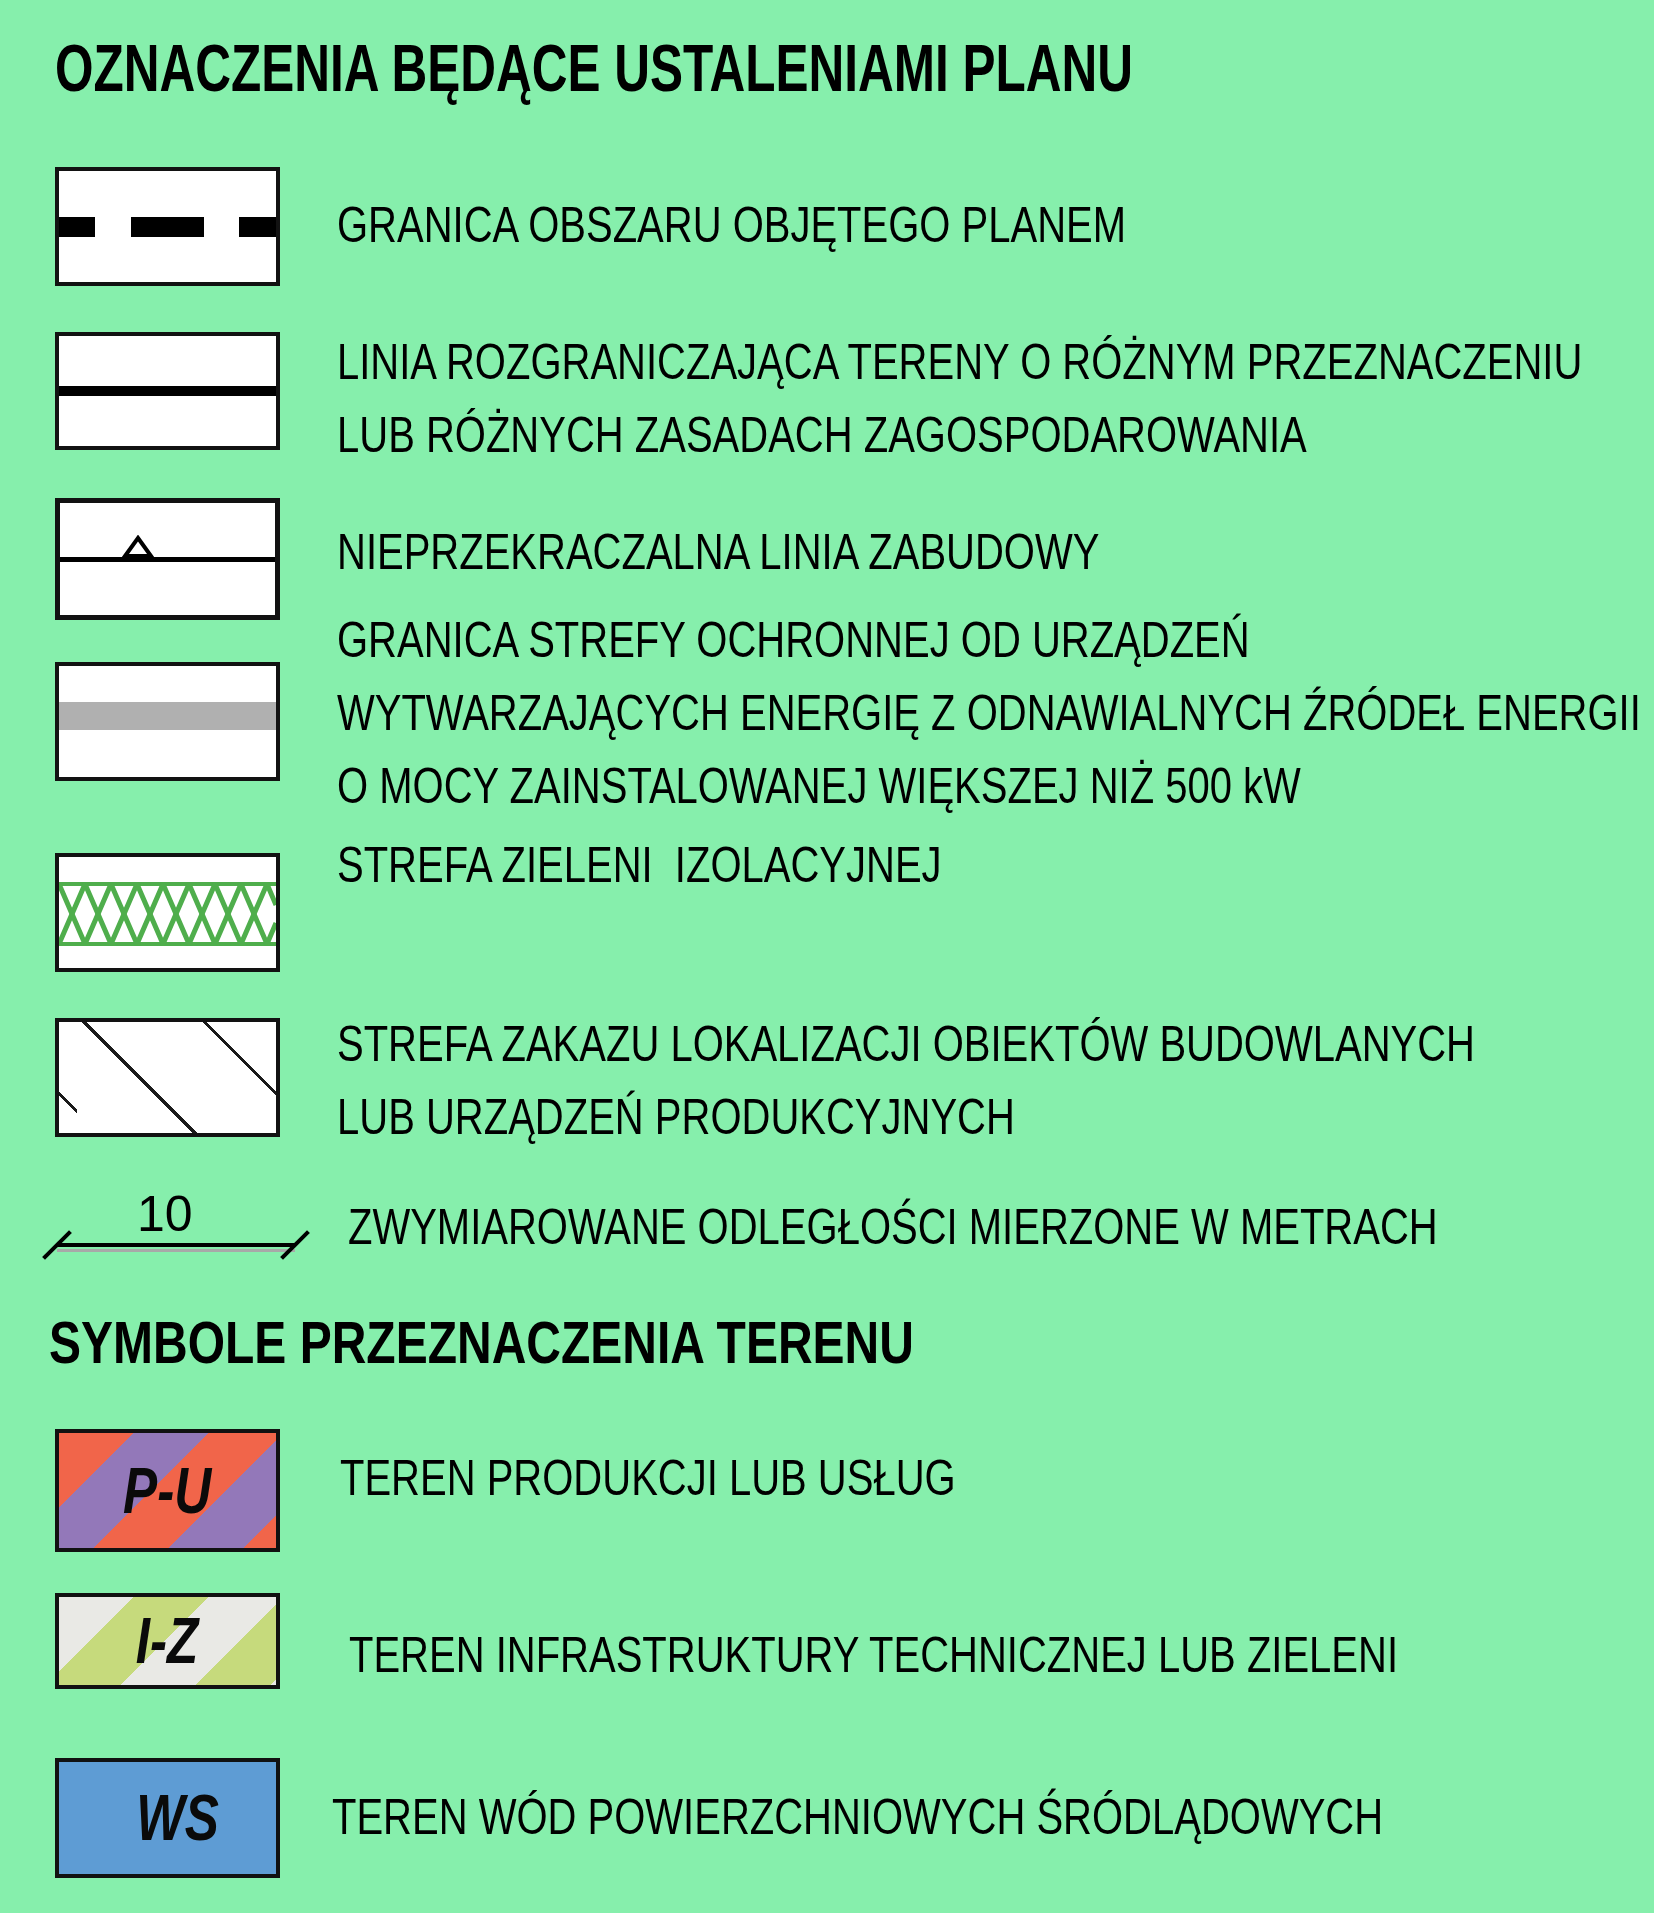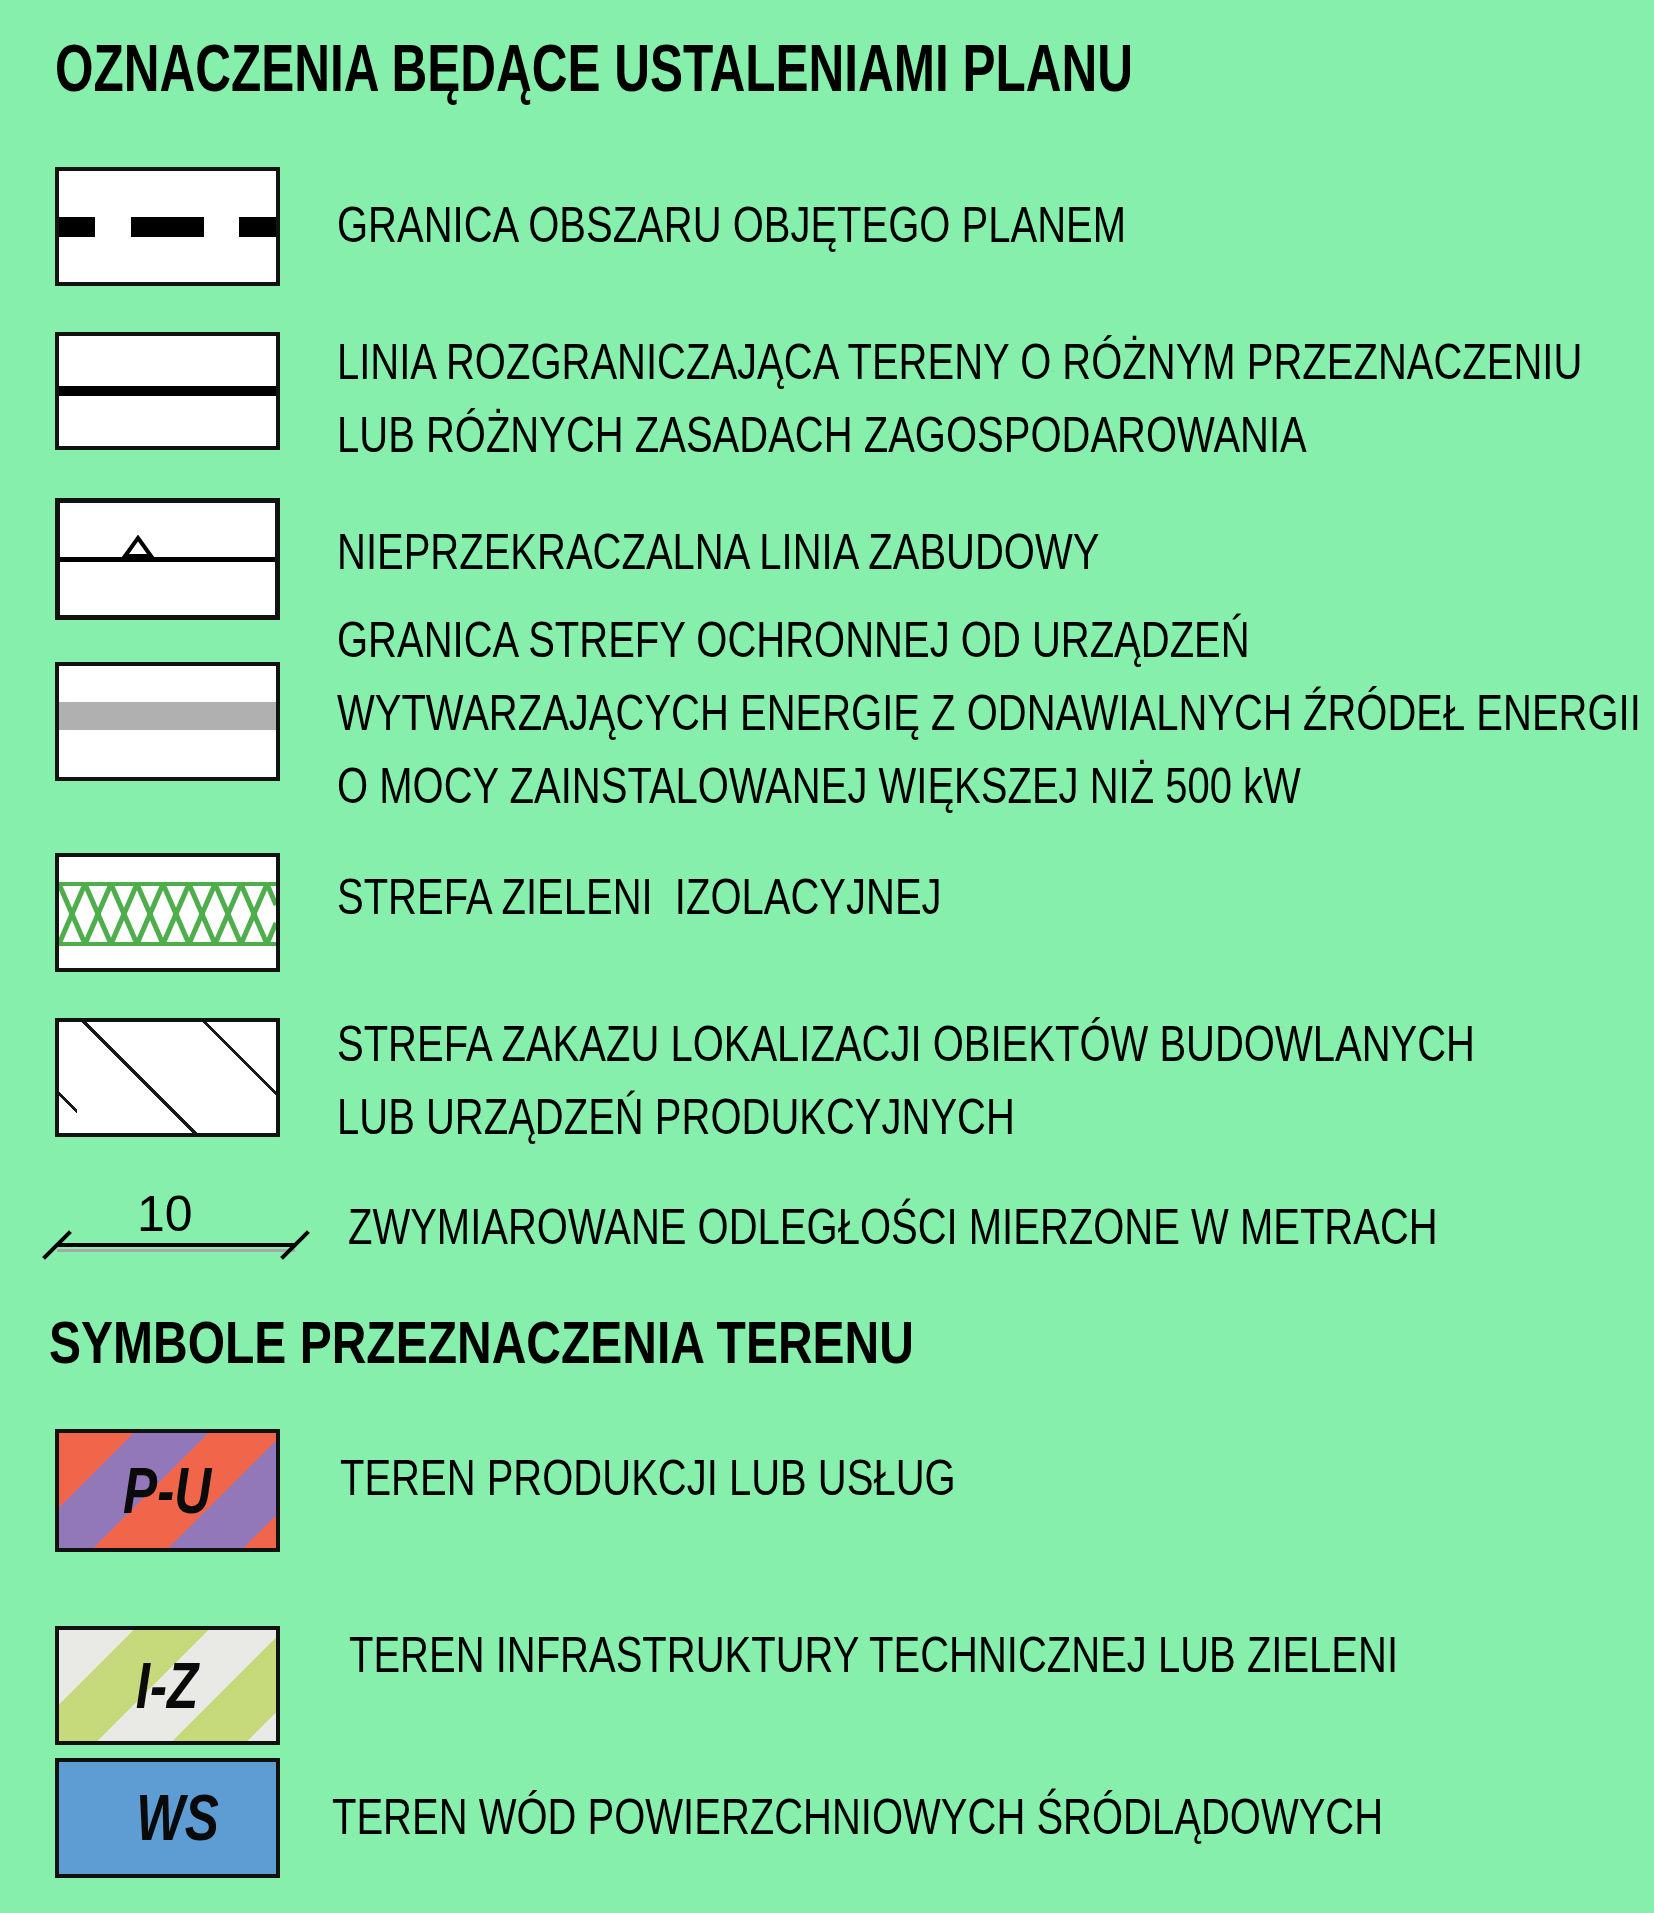--- a/index.html
+++ b/index.html
@@ -57,22 +57,22 @@
   .dim-tick.left{left:38px;top:1243px;}
   .dim-tick.right{left:276px;top:1243px;}
 
   
   .zone-box{position:absolute;left:55px;width:225px;box-sizing:border-box;border:4px solid #111;
        display:flex;align-items:center;justify-content:center;font-style:italic;}
   .zone-box .code{font-weight:700;font-size:64px;color:#0a0a0a;white-space:pre;
        transform:scaleX(0.8);transform-origin:50% 50%;}
   .zone-pu{top:1429px;height:123px;
        background:repeating-linear-gradient(135deg,var(--pu-c1) 0 53px,var(--pu-c2) 53px 106px);}
-  .zone-iz{top:1593px;height:119px;
-       background:repeating-linear-gradient(135deg,var(--iz-c1) 0 53px,var(--iz-c2) 53px 106px);margin-top:33px;}
+  .zone-iz{top:1593px;height:96px;
+       background:repeating-linear-gradient(135deg,var(--iz-c1) 0 53px,var(--iz-c2) 53px 106px);}
   .zone-ws{top:1758px;height:120px;background:var(--ws-fill);padding-left:21px;}
 </style>
 </head>
 <body>
 
 <div class="page">
 
   <div class="section-title title-1">OZNACZENIA BĘDĄCE USTALENIAMI PLANU</div>
 
   <div>
@@ -118,21 +118,21 @@
   </div>
 
   <div>
     <div class="sym-box" style="top:853px;height:119px;">
       <svg class="lattice" viewBox="0 0 217 64" preserveAspectRatio="none">
         <path d="M0,2 H217 M0,62 H217" style="stroke:var(--lattice-green);stroke-width:4;fill:none"></path>
         <path d="M0,62 L26,2 L52,62 L78,2 L104,62 L130,2 L156,62 L182,2 L208,62 L217,41" style="stroke:var(--lattice-green);stroke-width:5;fill:none"></path>
         <path d="M0,2 L26,62 L52,2 L78,62 L104,2 L130,62 L156,2 L182,62 L208,2 L217,23" style="stroke:var(--lattice-green);stroke-width:5;fill:none"></path>
       </svg>
     </div>
-    <div class="label" style="top:861px;">
+    <div class="label" style="top:829px;">
       <div class="line">STREFA ZIELENI  IZOLACYJNEJ</div>
     </div>
   </div>
 
   <div>
     <div class="sym-box" style="top:1018px;height:119px;">
       <div class="hatch"></div>
     </div>
     <div class="label" style="top:1008px;">
       <div class="line">STREFA ZAKAZU LOKALIZACJI OBIEKTÓW BUDOWLANYCH</div>

